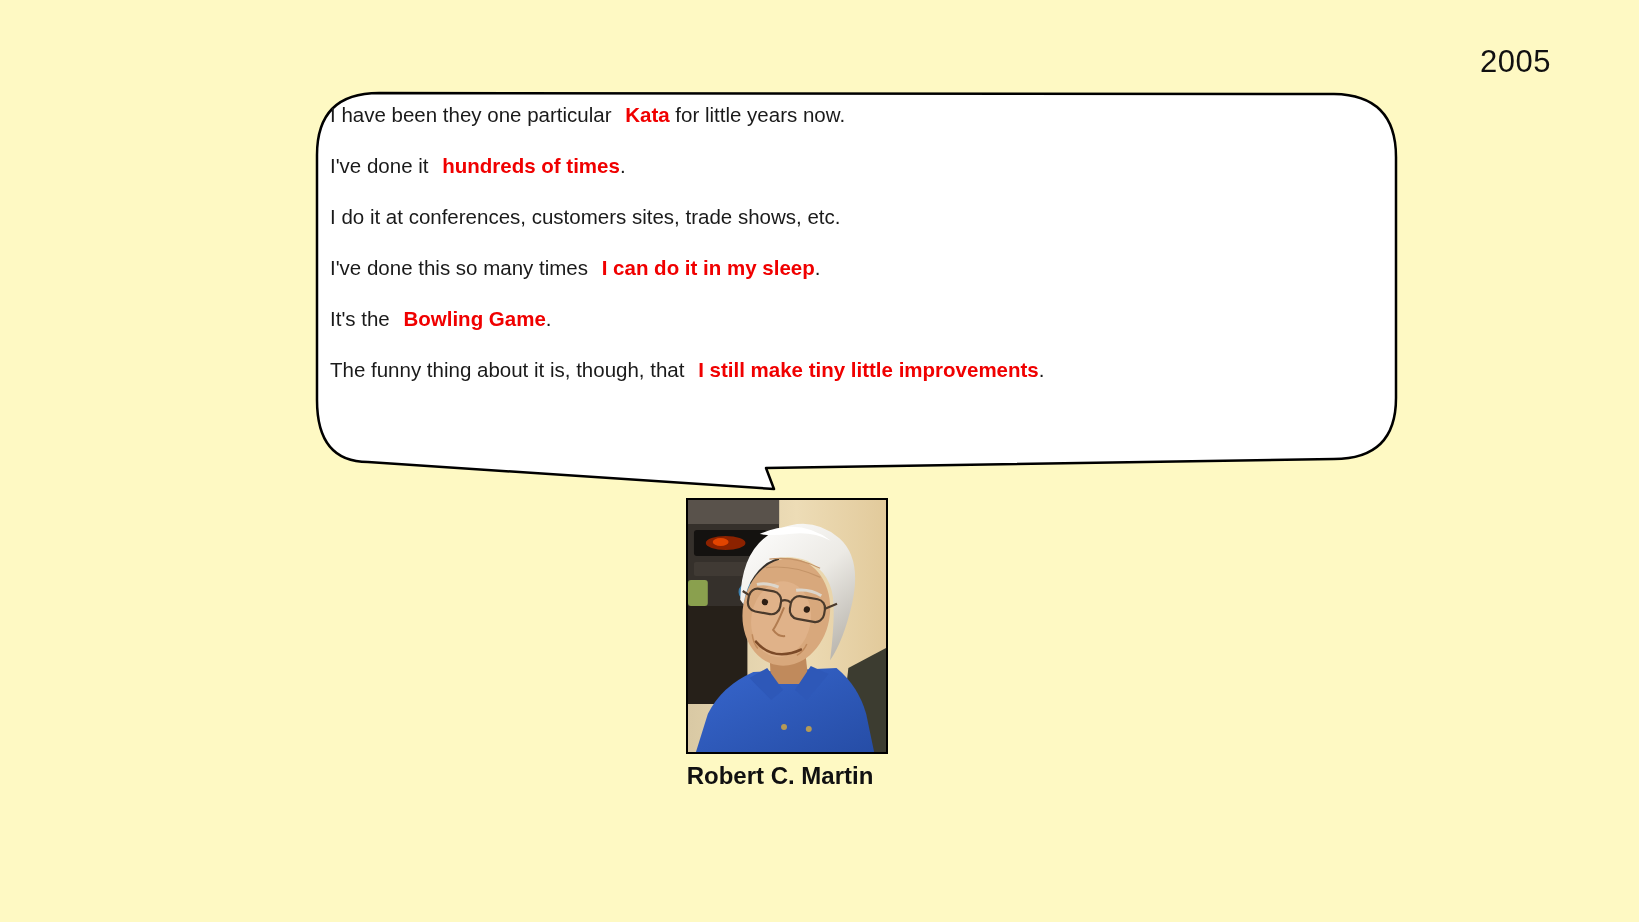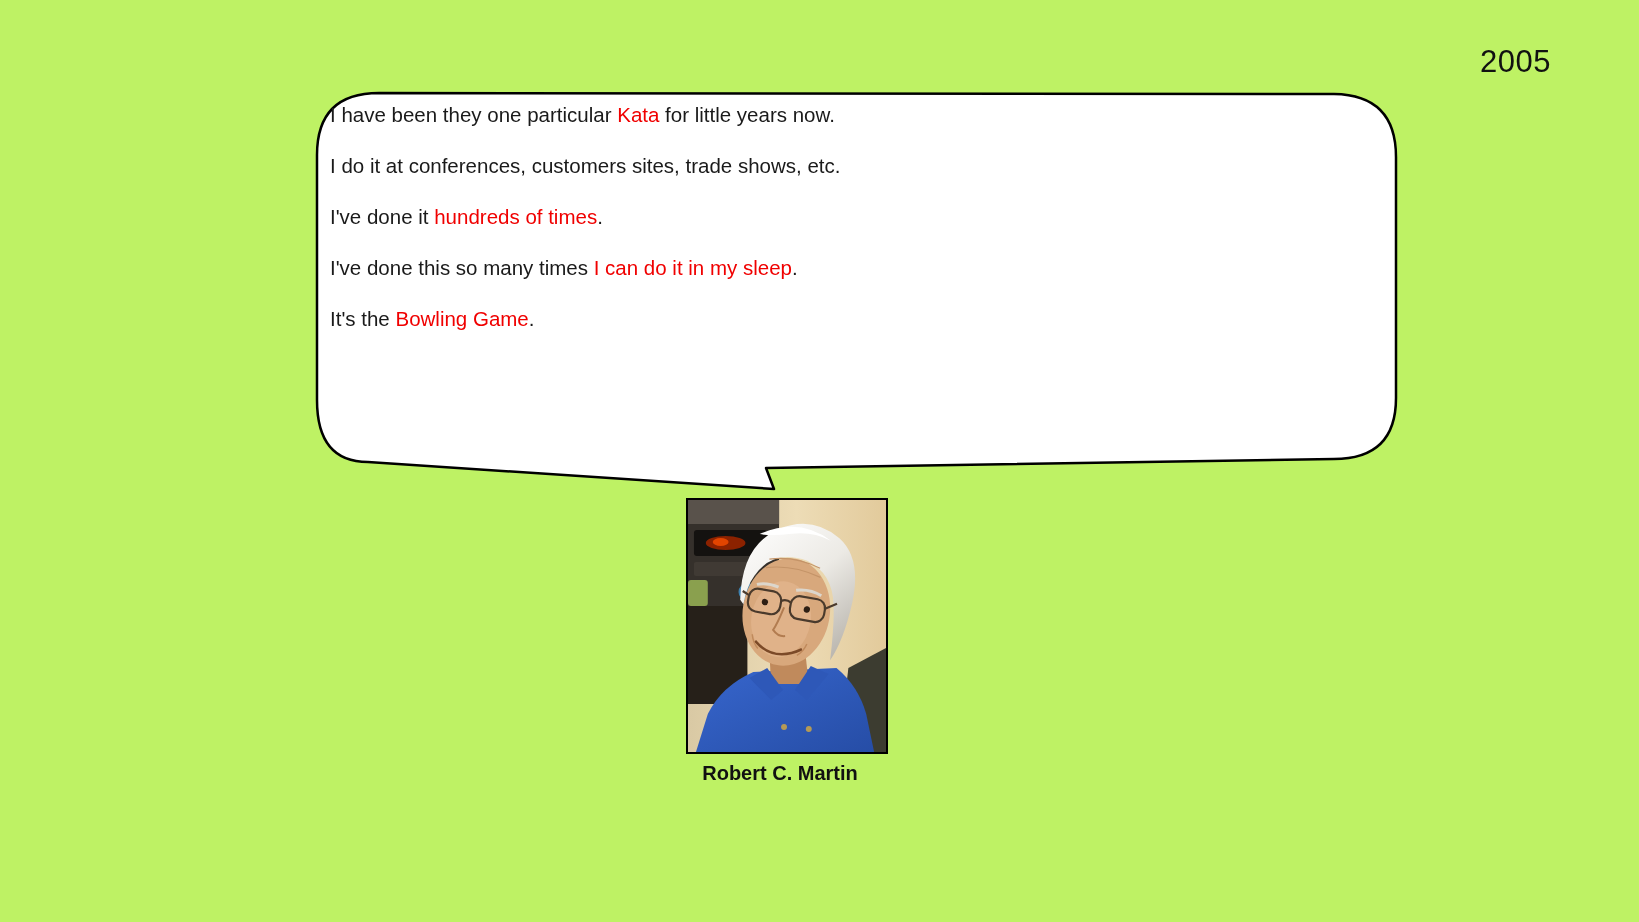--- a/index.html
+++ b/index.html
@@ -1,20 +1,20 @@
 <!DOCTYPE html>
 <html style="--accent: #F00000;"><head>
 <meta charset="utf-8">
 <style>
   html,body { margin:0; padding:0; background:#ffffff; }
   .slide {
     position: relative;
     width: 1639px;
     height: 922px;
-    background: #bef264;
+    background: #fef9c3;
     overflow: hidden;
     font-family: "Liberation Sans", "DejaVu Sans", sans-serif;
     color: #1a1a1a;
   }
   .year-label {
     position: absolute;
     top: 44px;
     right: 88px;
     font-size: 31px;
     letter-spacing: 0.5px;
@@ -32,42 +32,43 @@
     width: 1020px;
   }
   .quote-block p {
     margin: 0 0 25px 0;
     font-size: 20.5px;
     line-height: 26px;
     white-space: nowrap;
   }
   .em {
     color: var(--accent, #F00000);
-    font-weight: 400;
+    font-weight: 700;
+    margin-left: 8px;
   }
   .photo-frame {
     position: absolute;
     left: 686px;
     top: 498px;
     width: 202px;
     height: 256px;
     box-sizing: border-box;
     border: 2px solid #000000;
     background: #e8d5ae;
     overflow: hidden;
   }
   .photo-frame svg { display:block; width:100%; height:100%; }
   .photo-caption {
     position: absolute;
     left: 630px;
     top: 762px;
     width: 300px;
     text-align: center;
     font-weight: 700;
-    font-size: 20px;
+    font-size: 24px;
     color: #111111;
   }
 </style>
 </head>
 <body>
 
 <div class="slide">
 
   <div class="year-label">2005</div>
 
@@ -81,24 +82,25 @@
          L 774 489
          L 368 462
          Q 317 462 317 400
          L 317 155
          Q 317 93 379 93
          Z" fill="#ffffff" stroke="#000000" stroke-width="2.5" stroke-linejoin="round"></path>
   </svg>
 
   <div class="quote-block">
     <p><span>I have been they one particular </span><span class="em">Kata</span><span> for little years now.</span></p>
+    <p><span>I've done it </span><span class="em">hundreds of times</span><span>.</span></p>
     <p><span>I do it at conferences, customers sites, trade shows, etc.</span></p>
-    <p><span>I've done it </span><span class="em">hundreds of times</span><span>.</span></p>
     <p><span>I've done this so many times </span><span class="em">I can do it in my sleep</span><span>.</span></p>
     <p><span>It's the </span><span class="em">Bowling Game</span><span>.</span></p>
+    <p><span>The funny thing about it is, though, that </span><span class="em">I still make tiny little improvements</span><span>.</span></p>
   </div>
 
   <div class="photo-frame">
     <svg viewBox="0 0 200 252" preserveAspectRatio="none" aria-hidden="true">
       <defs>
         <linearGradient id="bgGrad" x1="0" y1="0" x2="1" y2="0">
           <stop offset="0" stop-color="#d9c9a4"></stop>
           <stop offset="0.55" stop-color="#eddcb6"></stop>
           <stop offset="1" stop-color="#e2ca9b"></stop>
         </linearGradient>

